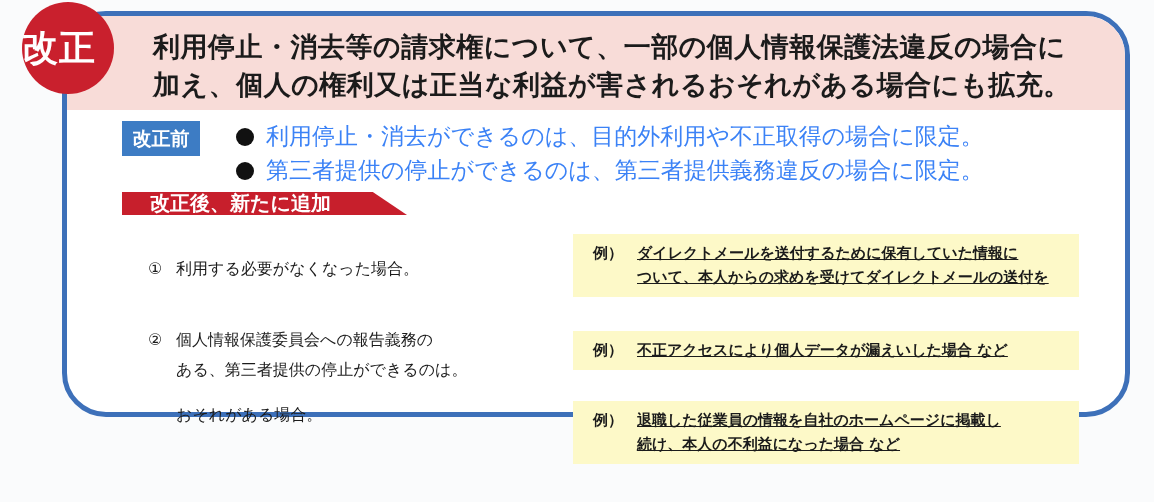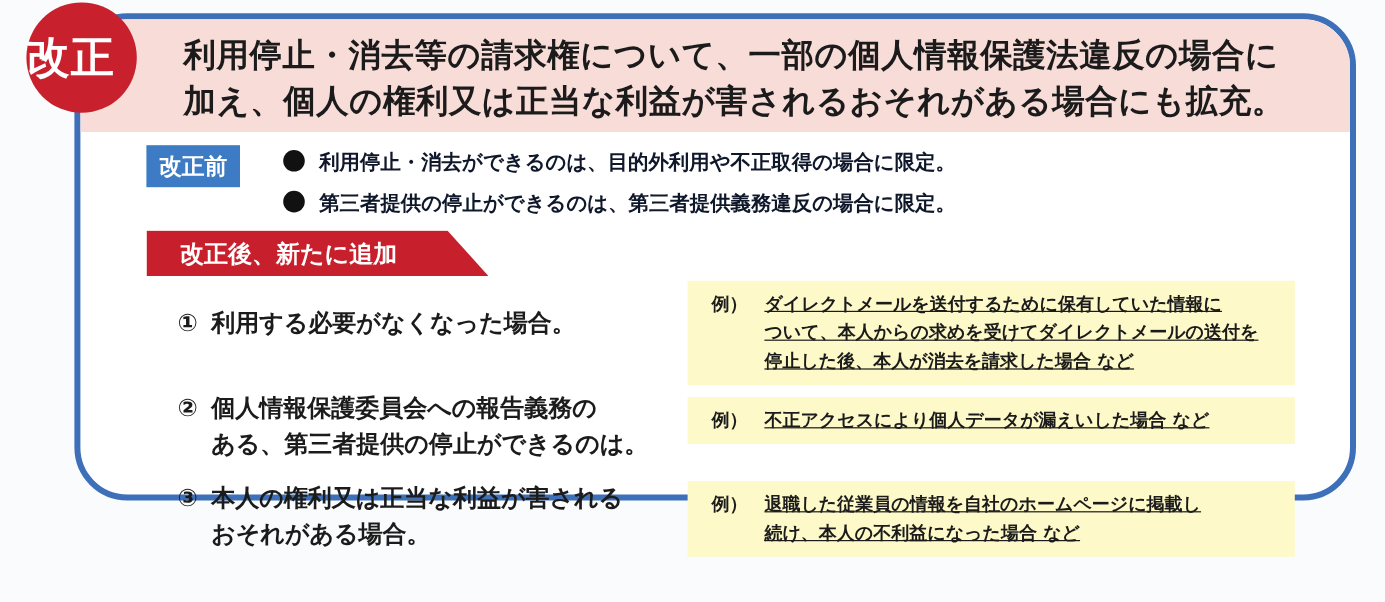--- a/index.html
+++ b/index.html
@@ -21,29 +21,29 @@
     position: absolute; left: 22px; top: 2px; width: 92px; height: 92px; border-radius: 50%;
     background: #c9202d; color: #fff; font-size: 36px; font-weight: bold;
     display: flex; align-items: center; justify-content: flex-start; letter-spacing: 1px; z-index: 3;
   }
   .before-tag {
     position: absolute; left: 122px; top: 121px; width: 78px; height: 35px;
     background: #3d7cc4; color: #fff; font-size: 19px; font-weight: bold;
     display: flex; align-items: center; justify-content: center; z-index: 2;
   }
   .before-list { position: absolute; left: 236px; top: 119px; z-index: 2; }
-  .before-item { font-size: 17px; font-weight: bold; line-height: 34px; white-space: nowrap; color: #0f172a; }
+  .before-item { font-size: 23px; font-weight: normal; line-height: 34px; white-space: nowrap; color: #3b82f6; }
   .before-item .dot { display: inline-block; width: 18px; height: 18px; border-radius: 50%; background: #111; margin-right: 12px; vertical-align: -2px; }
   .after-banner {
-    position: absolute; left: 122px; top: 192px; width: 285px; height: 38px; z-index: 2;
+    position: absolute; left: 122px; top: 192px; width: 285px; height: 23px; z-index: 2;
     background: #c71f2c; color: #fff; font-size: 20px; font-weight: bold;
     clip-path: polygon(0 0, 88% 0, 100% 100%, 0 100%);
     display: flex; align-items: center; padding-left: 28px;
   }
-  .case { position: absolute; left: 148px; z-index: 2; font-size: 20px; font-weight: bold; line-height: 30px; color: #1b1b1b; }
+  .case { position: absolute; left: 148px; z-index: 2; font-size: 16px; font-weight: normal; line-height: 30px; color: #1b1b1b; }
   .case .num { display: inline-block; width: 28px; }
   .case .line2 { padding-left: 28px; }
   .example {
     position: absolute; left: 573px; width: 506px; background: #fdf9c8; z-index: 2;
     padding: 7px 12px 8px 20px; display: flex; font-size: 15px; font-weight: bold; line-height: 24px; color: #1b1b1b;
   }
   .example .label { width: 44px; flex: none; }
   .example .body { white-space: nowrap; text-decoration: underline; }
 </style>
 </head>
@@ -75,30 +75,28 @@
 </div>
 
 <div class="case" style="top:254px;">
   <div><span class="num">①</span><span>利用する必要がなくなった場合。</span></div>
 </div>
 <div class="case" style="top:325px;">
   <div><span class="num">②</span><span>個人情報保護委員会への報告義務の</span></div>
   <div class="line2">ある、第三者提供の停止ができるのは。</div>
 </div>
 <div class="case" style="top:400px;">
-  <div><span class="num">③</span><span>本人の権利又は正当な利益が害される</span></div>
   <div class="line2">おそれがある場合。</div>
 </div>
 
 <div class="example" style="top:234px;">
   <div class="label">例）</div>
   <div class="body">
     <div>ダイレクトメールを送付するために保有していた情報に</div>
     <div>ついて、本人からの求めを受けてダイレクトメールの送付を</div>
-    <div>停止した後、本人が消去を請求した場合 など</div>
   </div>
 </div>
 <div class="example" style="top:331px;">
   <div class="label">例）</div>
   <div class="body">
     <div>不正アクセスにより個人データが漏えいした場合 など</div>
   </div>
 </div>
 <div class="example" style="top:401px;">
   <div class="label">例）</div>

